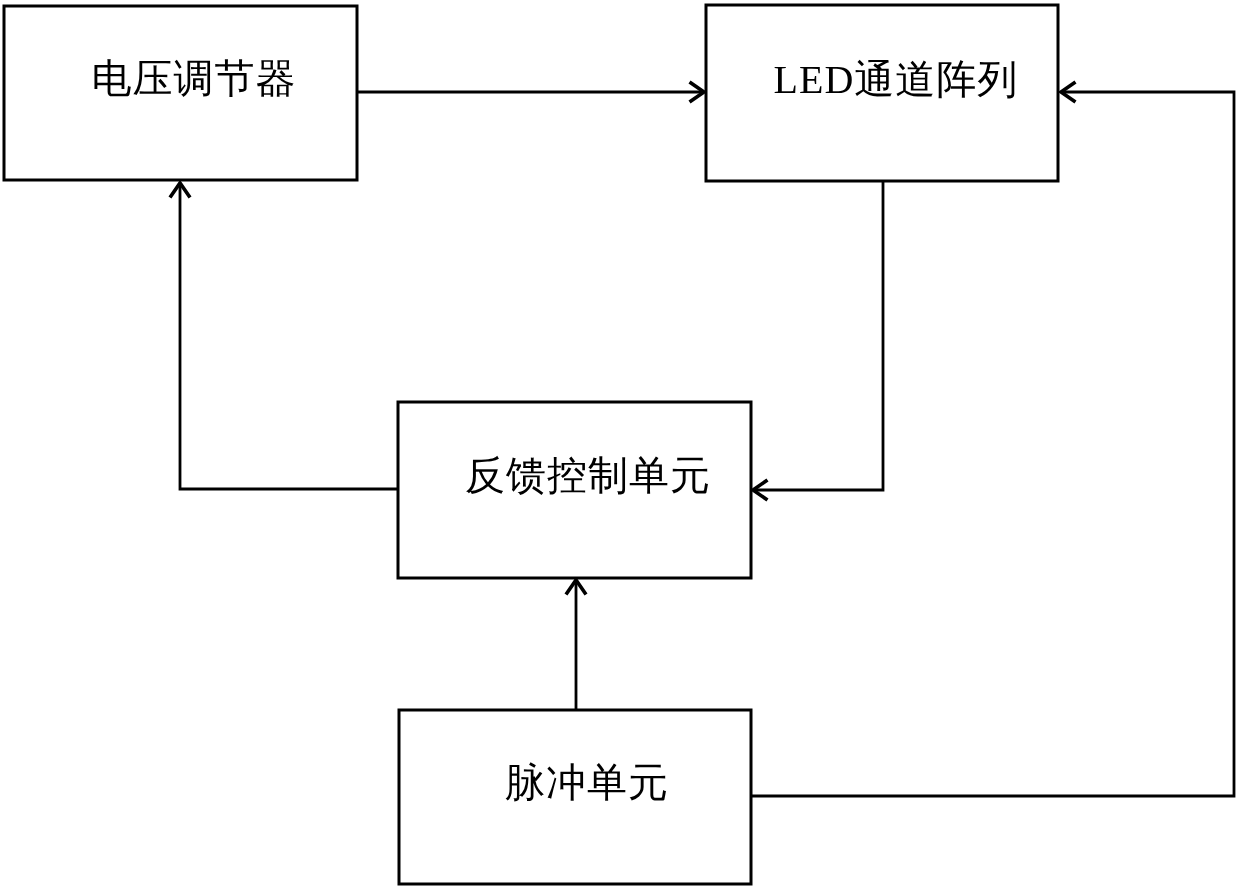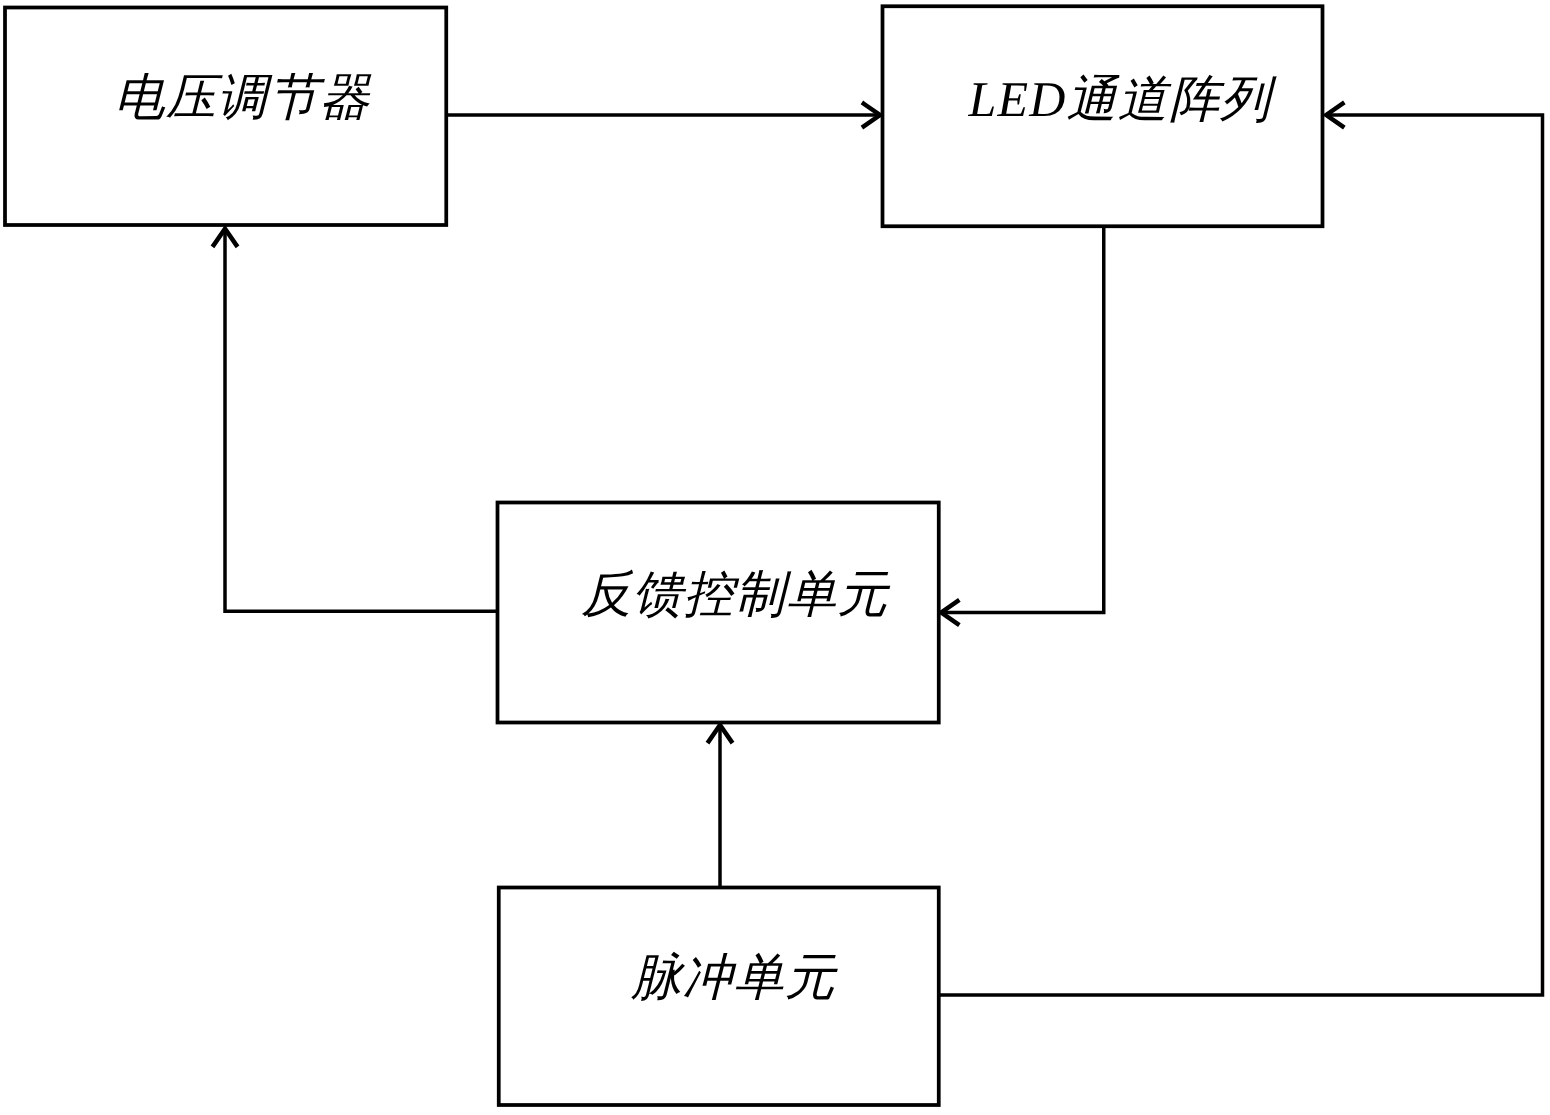--- a/index.html
+++ b/index.html
@@ -13,21 +13,20 @@
     width: 1240px;
     height: 892px;
     background: var(--bg-color);
     overflow: hidden;
   }
   .diagram-wrap {
     position: relative;
     width: 1240px;
     height: 892px;
     background: var(--bg-color);
-    font-style: italic;
   }
   svg {
     display: block;
   }
   .node-rect {
     fill: var(--bg-color);
     stroke: var(--line-color);
     stroke-width: 3;
   }
   .node-label {

